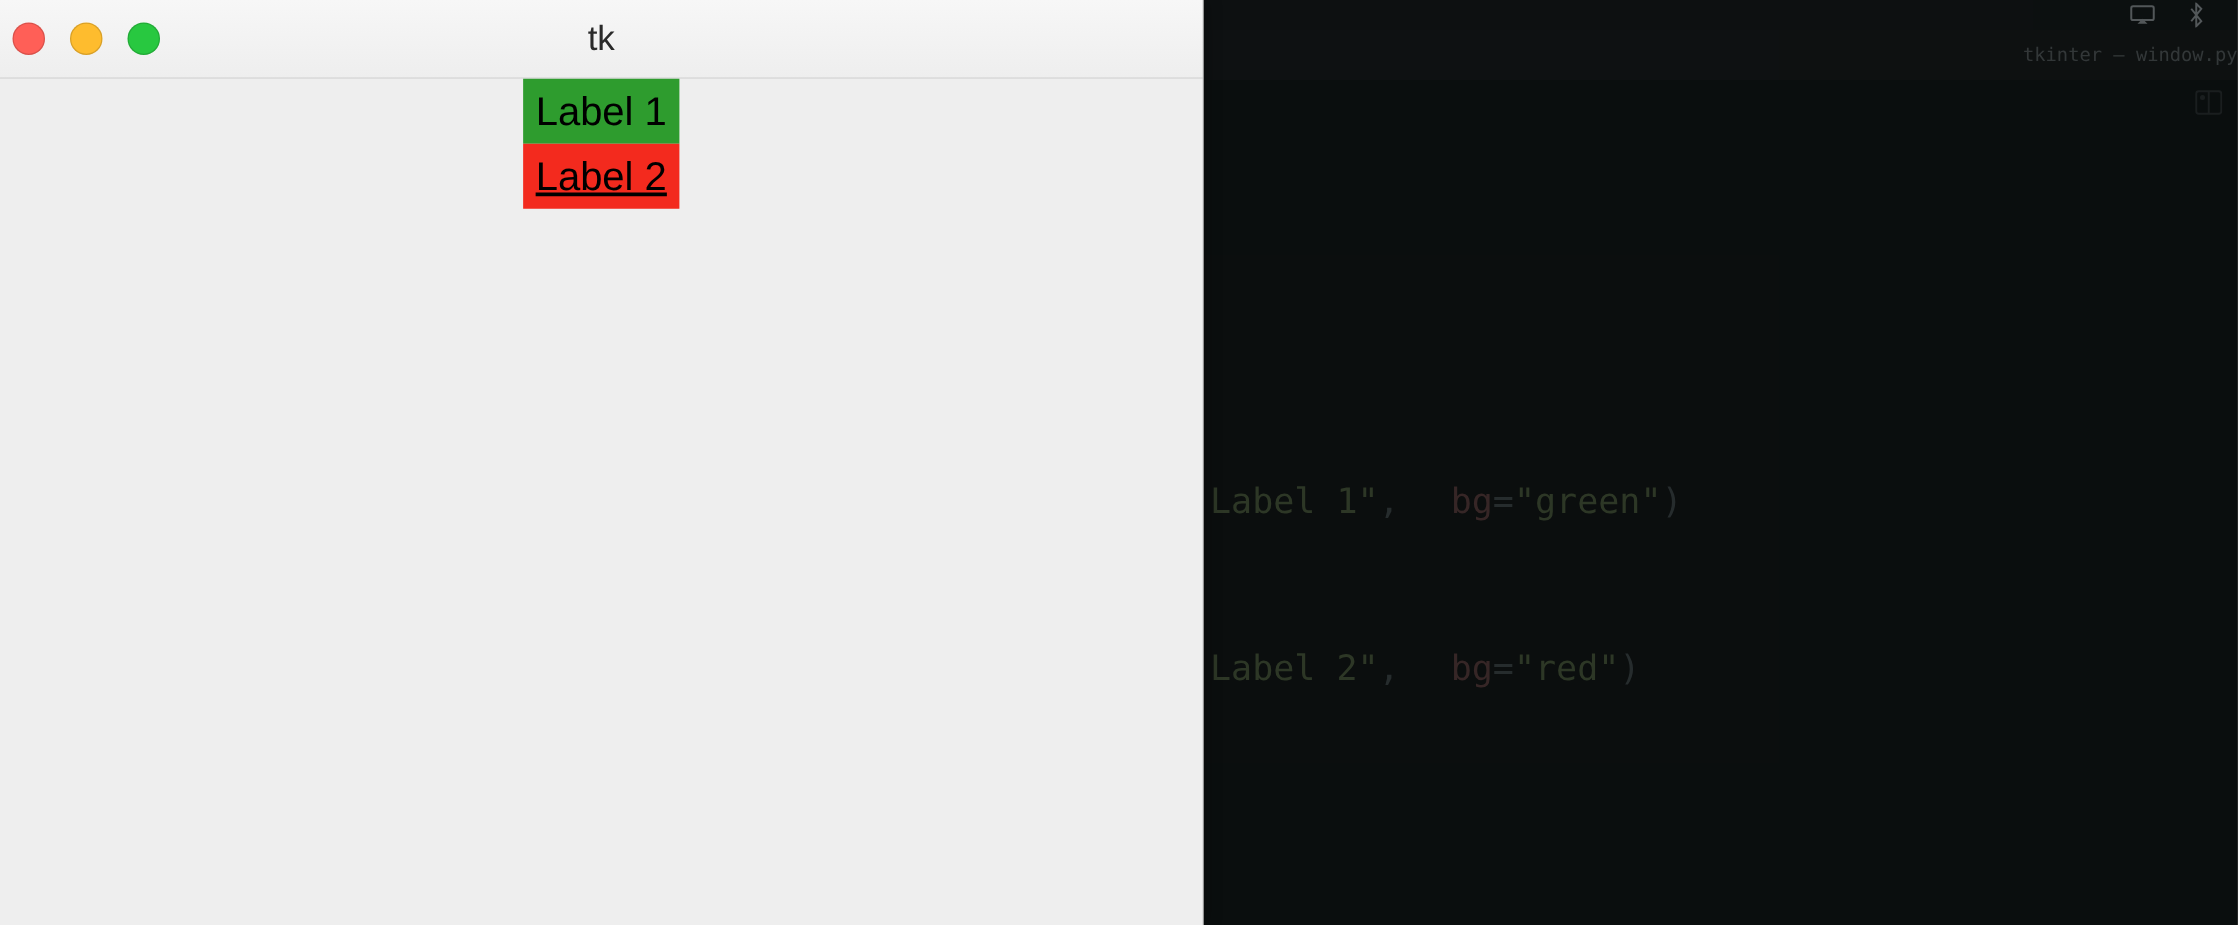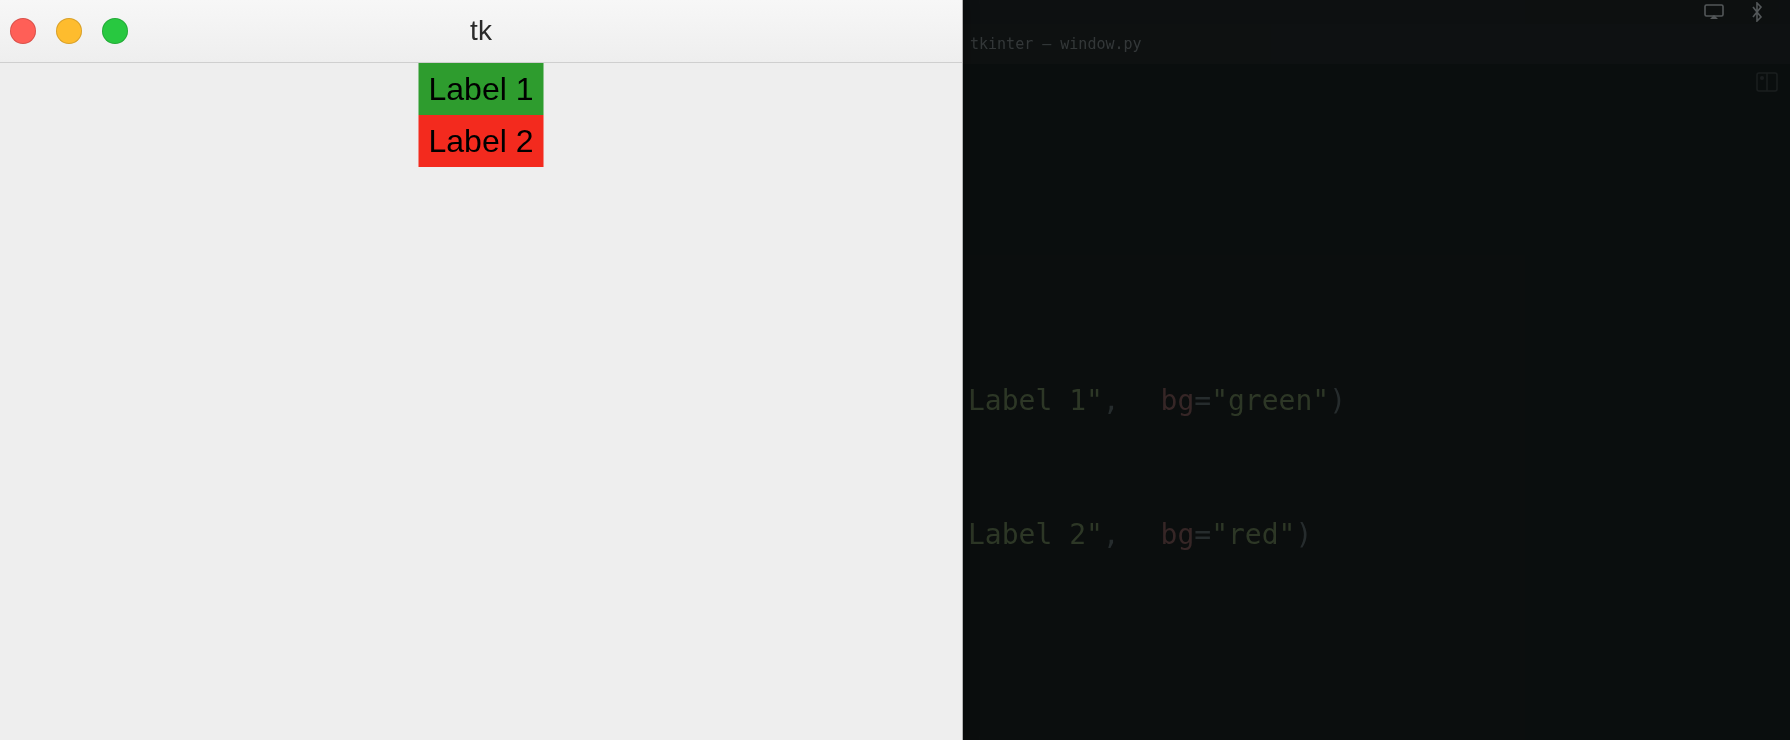--- a/index.html
+++ b/index.html
@@ -90,21 +90,21 @@
   .tk-label {
     font-size: 32px;
     color: #000;
     padding: 6px 10px;
     line-height: 1.25;
     text-align: center;
     min-width: 124px;
     box-sizing: border-box;
   }
   .bg-green { background: #2e9c2e; }
-  .bg-red   { background: #f32a1e; }
+  .bg-red   { background: #f32a1e; text-decoration: underline; }
 
   
   .menubar {
     position: absolute;
     right: 0;
     top: 0;
     left: 962px;
     height: 24px;
     background: #0f1213;
     display: flex;
@@ -124,20 +124,21 @@
     top: 24px;
     height: 40px;
     background: #141819;
     display: flex;
     align-items: center;
     padding-left: 8px;
     opacity: 0.35;
     color: #7d8487;
     font-family: ui-monospace, Menlo, Consolas, monospace;
     font-size: 15px;
+    justify-content: flex-end;
   }
 
   .editor-toolbar-right {
     position: absolute;
     right: 12px;
     top: 72px;
     opacity: 0.35;
   }
   .editor-toolbar-right svg { display: block; }
 

